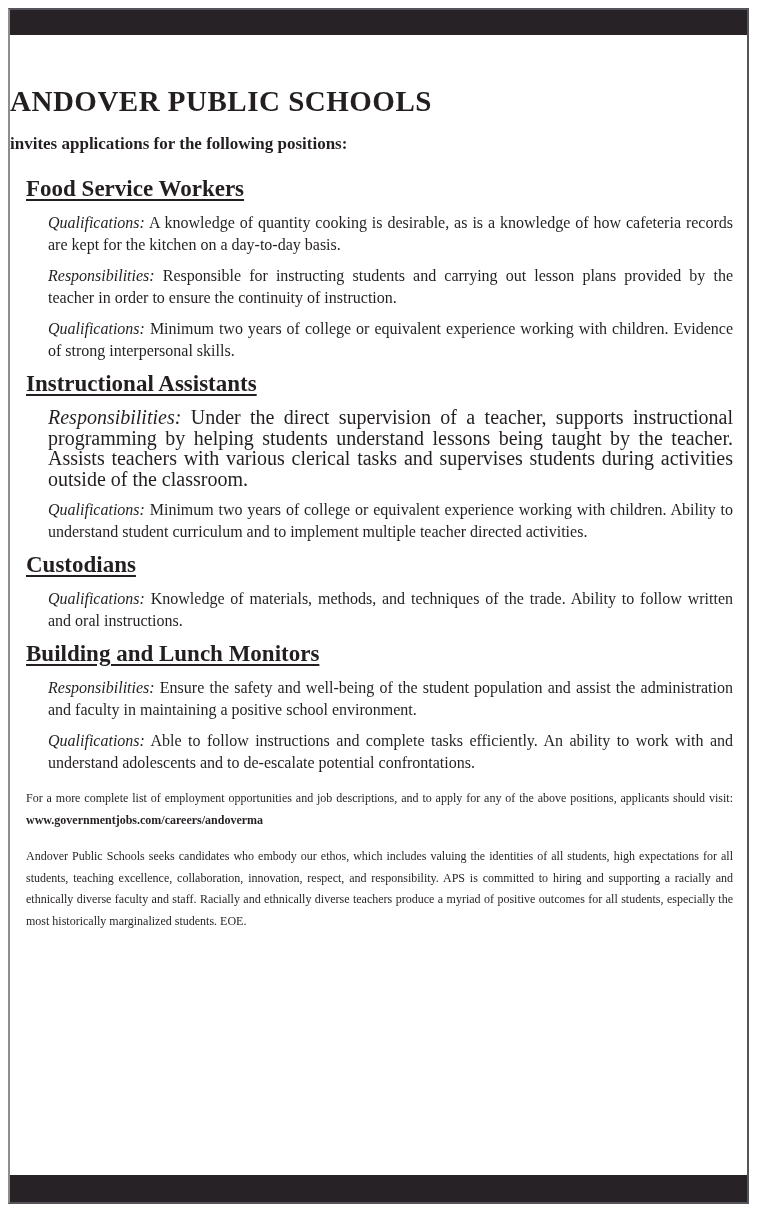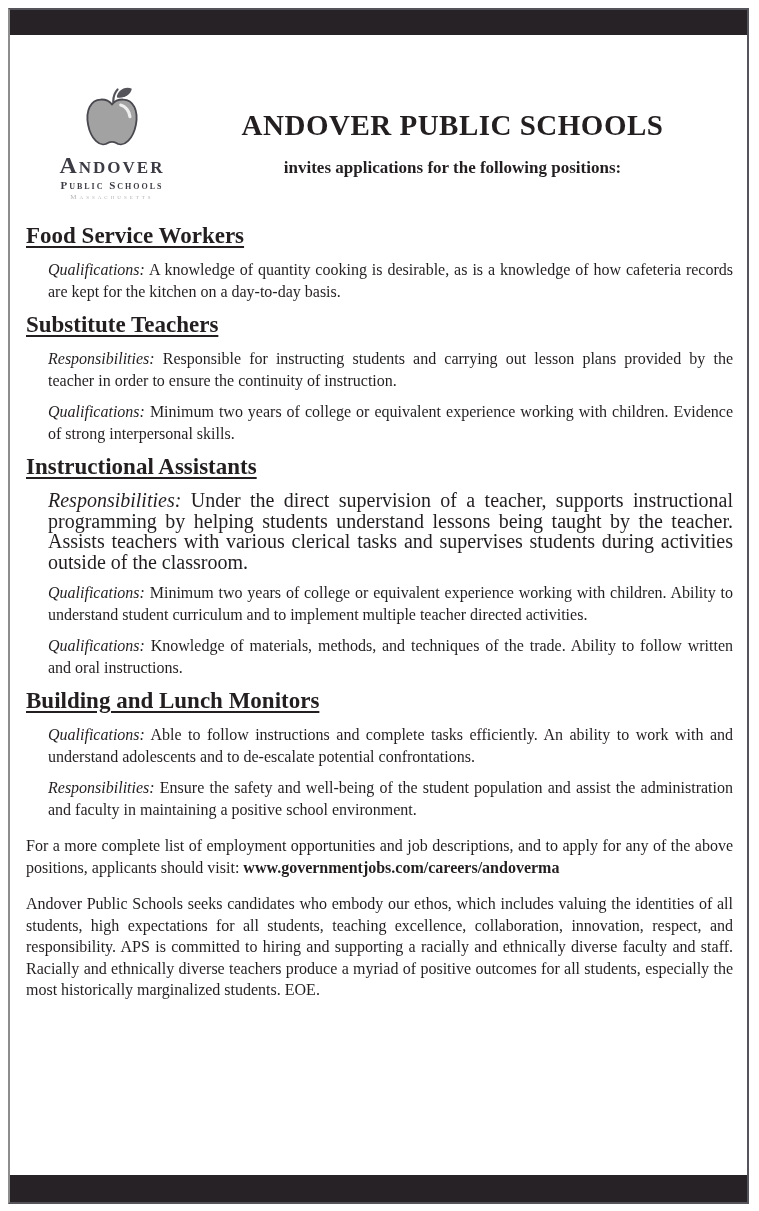--- a/index.html
+++ b/index.html
@@ -30,92 +30,81 @@
     letter-spacing:2px; color:#3d3c45; line-height:1.05;
   }
   .logo-sub {
     font-variant:small-caps; font-weight:bold; font-size:11px;
     letter-spacing:2px; color:#3d3c45; margin-top:1px;
   }
   .logo-state {
     font-variant:small-caps; font-size:7px; letter-spacing:3px;
     color:#b4b4b4; margin-top:2px;
   }
-  .title-block { flex:1; text-align:center; padding-right:34px; }
+  .title-block { flex:1; padding-right:34px; }
   .doc-title { font-size:29px; font-weight:bold; letter-spacing:0.5px; }
   .doc-subtitle { font-size:17px; font-weight:bold; margin-top:16px; }
 
   .content { padding:14px 14px 0 16px; flex:none; }
   .section { margin-top:6px; }
   .section-heading {
     font-size:23px; font-weight:bold;
     text-decoration:underline; text-decoration-thickness:1.5px; text-underline-offset:3px;
     margin:8px 0 10px 0;
   }
   .para {
     margin:0 0 10px 0; padding-left:22px;
     font-size:16px; line-height:21.5px; text-align:justify;
   }
   .para.small { font-size:20px; line-height:20.5px; }
   .label { font-style:italic; }
-  .closing { margin:15px 0 0 0; font-size:16px; line-height:21.5px; text-align:justify; }
+  .closing { margin:15px 0 0 0; font-size:12px; line-height:21.5px; text-align:justify; }
   .b { font-weight:bold; }
 </style>
 </head>
 <body>
 
 <div class="page-wrap">
   <div class="frame">
     <div class="bar top"></div>
 
     <div class="header">
-      <div class="logo-block">
-        <svg class="logo-apple" width="62" height="66" viewBox="0 0 100 106">
-          <path d="M58 17 C61 6 74 1 82 6 C80 16 69 22 58 20 Z" fill="#55545a"></path>
-          <path d="M52 27 C52 19 54 12 59 7" stroke="#55545a" stroke-width="3.5" fill="none" stroke-linecap="round"></path>
-          <path d="M50 31 C42 21 22 19 14 35 C6 51 12 78 24 90 C32 98 40 96 44 93 C47 91 53 91 56 93 C60 96 68 98 76 90 C88 78 94 51 86 35 C78 19 58 21 50 31 Z" fill="#a2a2a2" stroke="#4a4950" stroke-width="3"></path>
-          <path d="M64 32 C72 34 78 42 79 51" stroke="#efefef" stroke-width="5" fill="none" stroke-linecap="round"></path>
-        </svg>
-        <div class="logo-name">Andover</div>
-        <div class="logo-sub">Public Schools</div>
-        <div class="logo-state">Massachusetts</div>
-      </div>
       <div class="title-block">
         <div class="doc-title">ANDOVER PUBLIC SCHOOLS</div>
         <div class="doc-subtitle">invites applications for the following positions:</div>
       </div>
     </div>
 
     <div class="content">
 
       <div class="section">
         <div class="section-heading">Food Service Workers</div>
         <p class="para"><span class="label">Qualifications:</span> <span>A knowledge of quantity cooking is desirable, as is a knowledge of how cafeteria records are kept for the kitchen on a day-to-day basis.</span></p>
       </div>
 
       <div class="section">
-        <div class="section-heading">Substitute Teachers</div>
         <p class="para"><span class="label">Responsibilities:</span> <span>Responsible for instructing students and carrying out lesson plans provided by the teacher in order to ensure the continuity of instruction.</span></p>
         <p class="para"><span class="label">Qualifications:</span> <span>Minimum two years of college or equivalent experience working with children. Evidence of strong interpersonal skills.</span></p>
       </div>
 
       <div class="section">
         <div class="section-heading">Instructional Assistants</div>
         <p class="para small"><span class="label">Responsibilities:</span> <span>Under the direct supervision of a teacher, supports instructional programming by helping students understand lessons being taught by the teacher. Assists teachers with various clerical tasks and supervises students during activities outside of the classroom.</span></p>
         <p class="para"><span class="label">Qualifications:</span> <span>Minimum two years of college or equivalent experience working with children. Ability to understand student curriculum and to implement multiple teacher directed activities.</span></p>
       </div>
 
       <div class="section">
+        <div class="section-heading">Custodians</div>
         <p class="para"><span class="label">Qualifications:</span> <span>Knowledge of materials, methods, and techniques of the trade. Ability to follow written and oral instructions.</span></p>
       </div>
 
       <div class="section">
         <div class="section-heading">Building and Lunch Monitors</div>
+        <p class="para"><span class="label">Responsibilities:</span> <span>Ensure the safety and well-being of the student population and assist the administration and faculty in maintaining a positive school environment.</span></p>
         <p class="para"><span class="label">Qualifications:</span> <span>Able to follow instructions and complete tasks efficiently. An ability to work with and understand adolescents and to de-escalate potential confrontations.</span></p>
-        <p class="para"><span class="label">Responsibilities:</span> <span>Ensure the safety and well-being of the student population and assist the administration and faculty in maintaining a positive school environment.</span></p>
       </div>
 
       <p class="closing"><span>For a more complete list of employment opportunities and job descriptions, and to apply for any of the above positions, applicants should visit: </span><span class="b">www.governmentjobs.com/careers/andoverma</span></p>
 
       <p class="closing">Andover Public Schools seeks candidates who embody our ethos, which includes valuing the identities of all students, high expectations for all students, teaching excellence, collaboration, innovation, respect, and responsibility. APS is committed to hiring and supporting a racially and ethnically diverse faculty and staff. Racially and ethnically diverse teachers produce a myriad of positive outcomes for all students, especially the most historically marginalized students. EOE.</p>
 
     </div>
 
     <div class="bar bottom"></div>
   </div>

